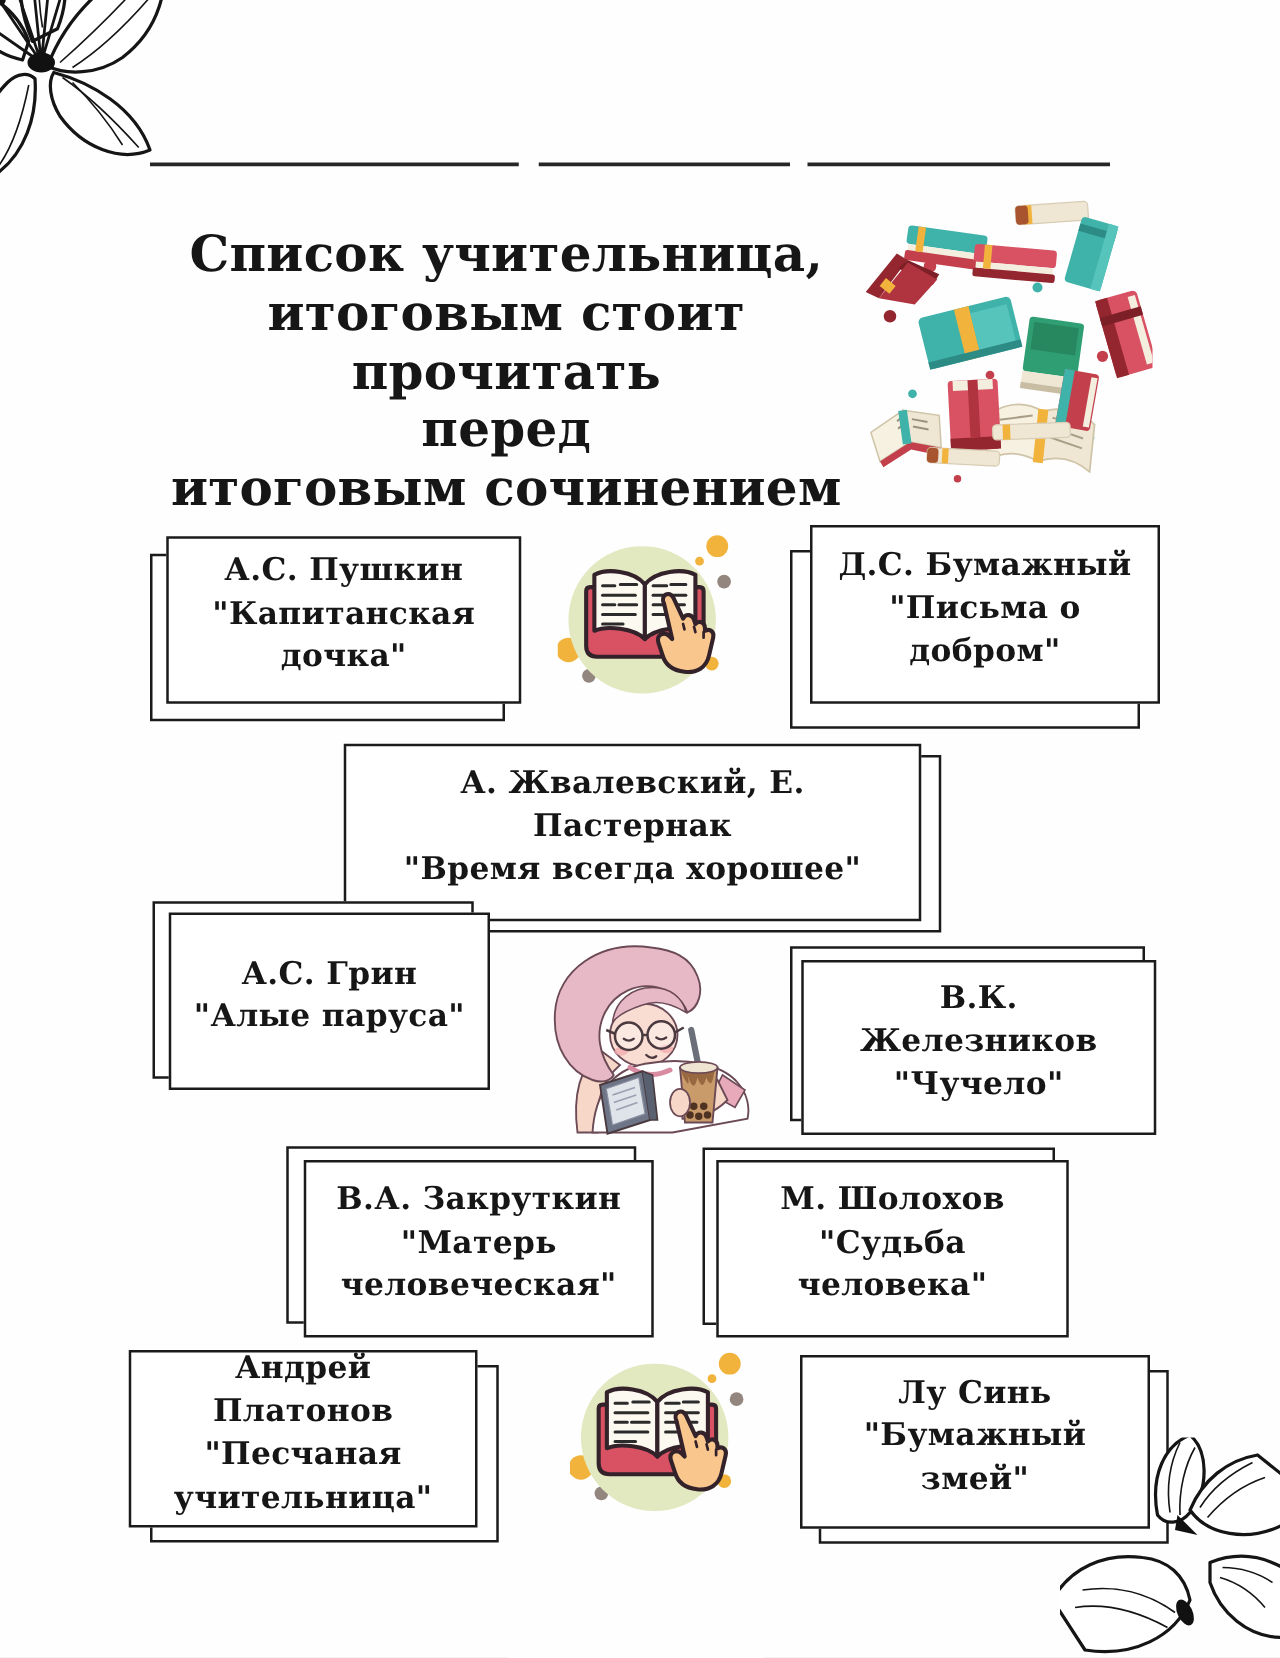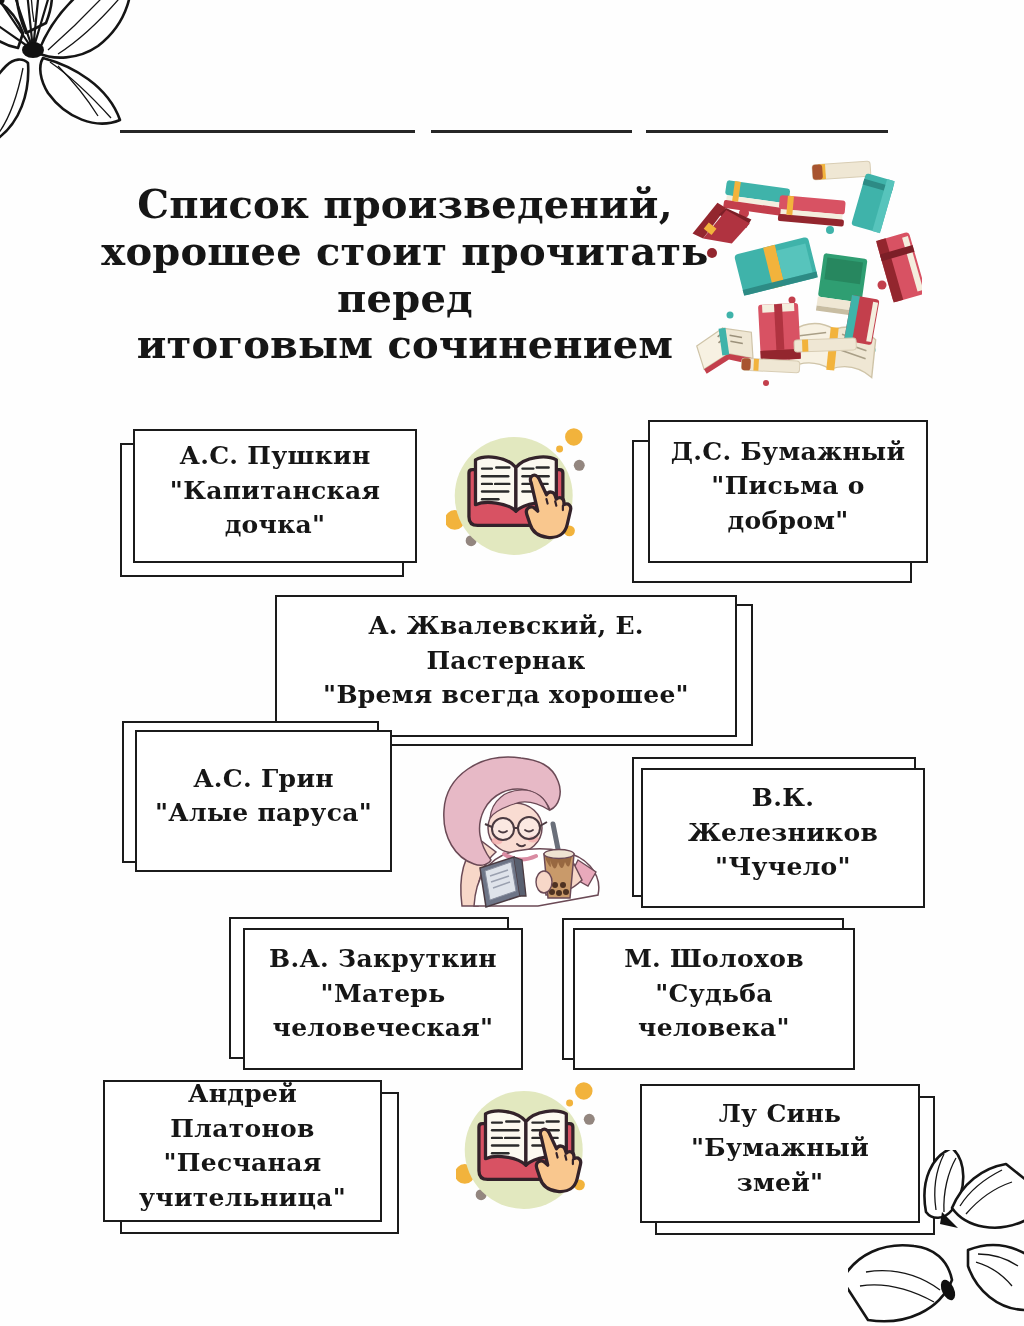--- a/index.html
+++ b/index.html
@@ -95,22 +95,22 @@
       <ellipse cx="75" cy="27" rx="5" ry="9" transform="rotate(18 75 27)"></ellipse>
       <ellipse cx="55" cy="92" rx="11" ry="8"></ellipse>
     </g>
   </svg>
 
   <div class="hline" style="left:120px;width:295px;"></div>
   <div class="hline" style="left:431px;width:201px;"></div>
   <div class="hline" style="left:646px;width:242px;"></div>
 
   <div id="title">
-    <div>Список произведений,</div>
-    <div>хорошее стоит прочитать</div>
+    <div>Список учительница,</div>
+    <div>итоговым стоит прочитать</div>
     <div>перед</div>
     <div>итоговым сочинением</div>
   </div>
 
   <svg class="abs" style="left:682px;top:155px;" width="240" height="240" viewBox="0 0 240 240">
 
     <g>
       <circle cx="30" cy="98" r="5" fill="#93262e"></circle>
       <circle cx="62" cy="58" r="5" fill="#c33f4c"></circle>
       <circle cx="66" cy="115" r="4" fill="#3fb3aa"></circle>

